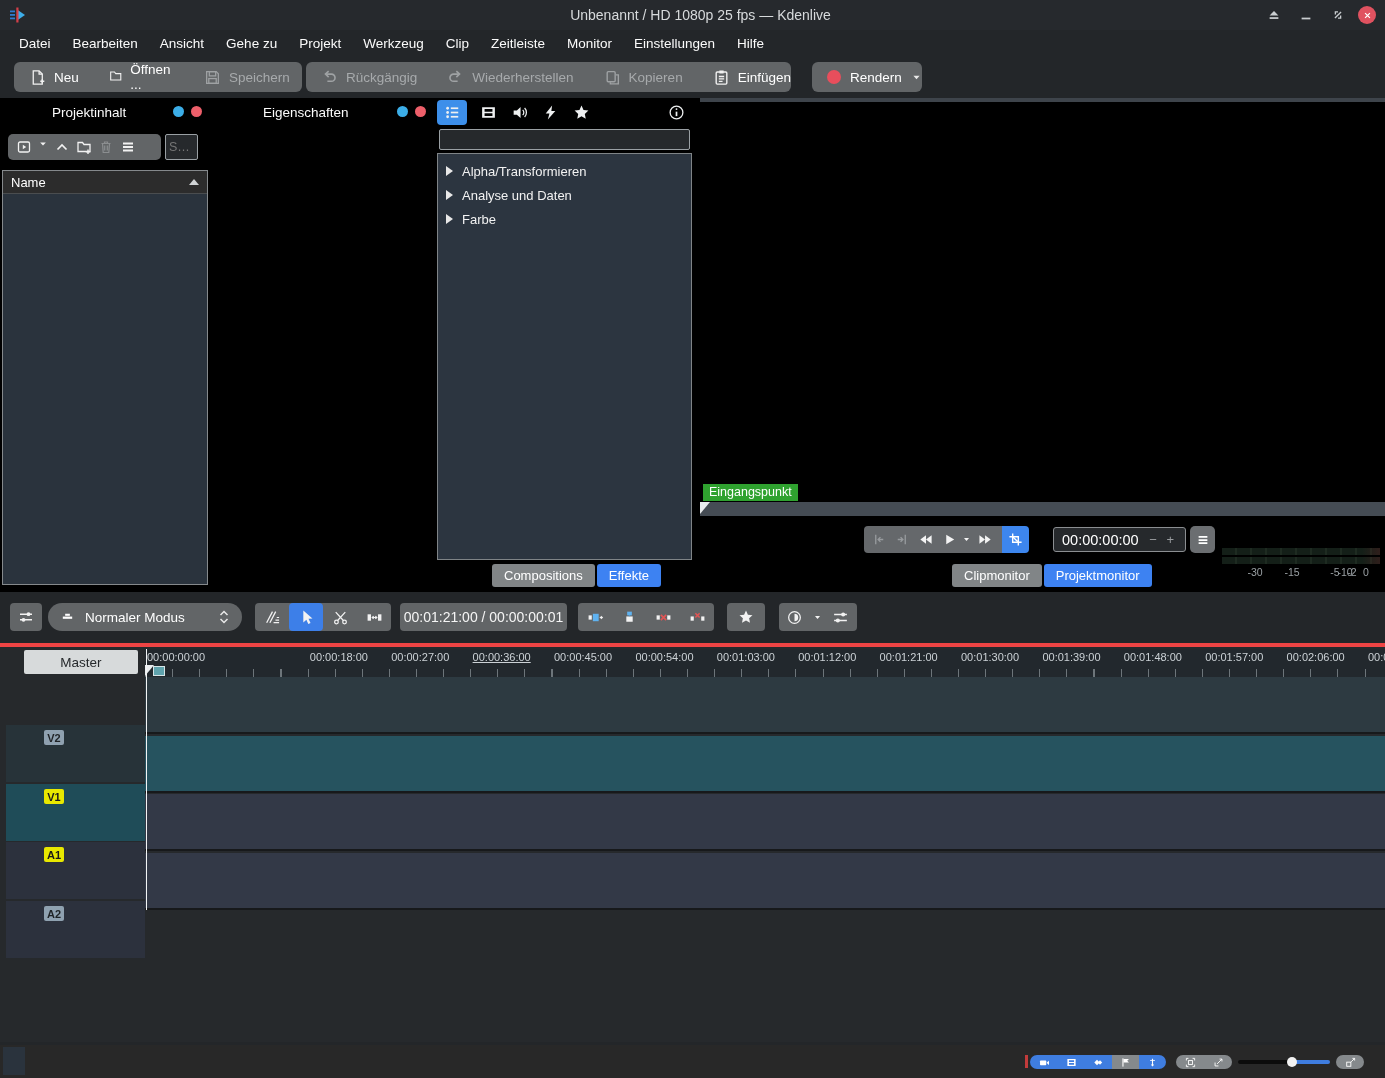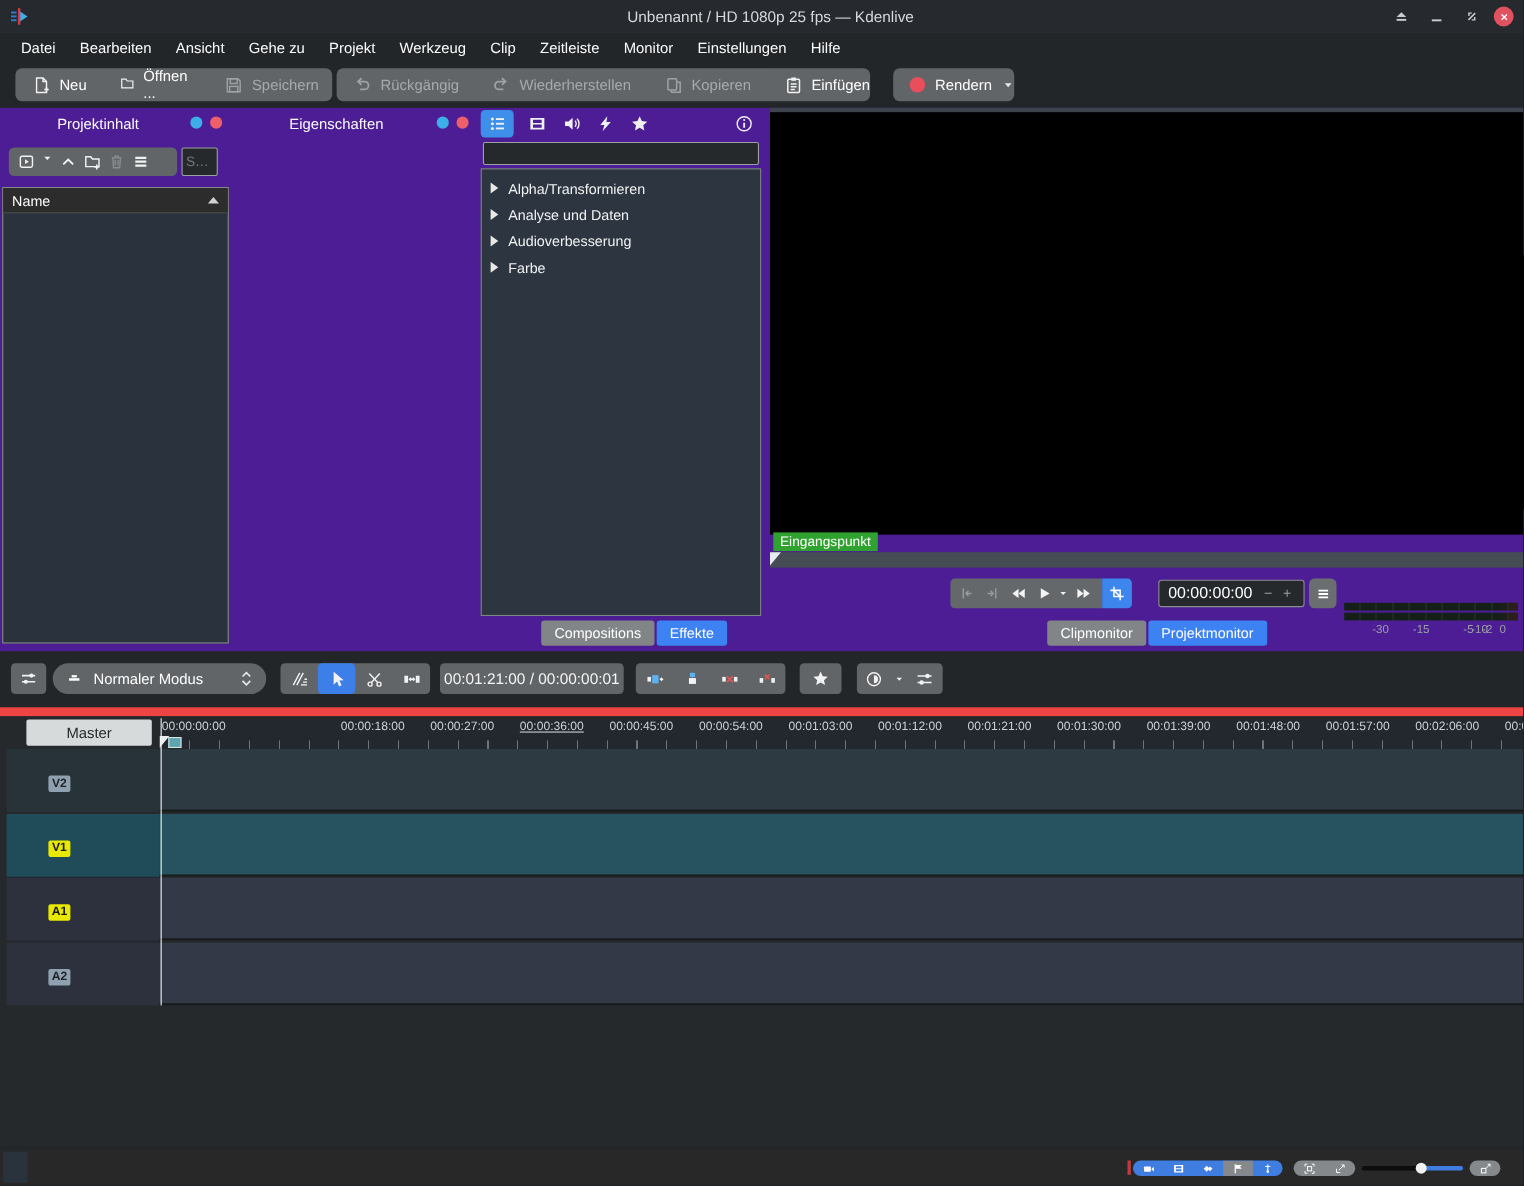--- a/index.html
+++ b/index.html
@@ -24,21 +24,21 @@
   .toolbar{position:absolute;left:0;top:58px;width:1385px;height:40px;}
   .tb-pill{position:absolute;top:4px;height:30px;background:#626567;border-radius:6px;display:flex;align-items:center;}
   .tb-btn{display:flex;align-items:center;gap:8px;padding:0 15px;height:30px;font-size:13.5px;color:#ffffff;}
   .tb-btn .ic{width:17px;height:17px;color:#f2f2f2;}
   .tb-btn.disabled{color:#a7aaac;}
   .tb-btn.disabled .ic{color:#9fa2a4;}
   .render-dot{width:14px;height:14px;border-radius:50%;background:#e84e5c;}
   .caret{width:11px;height:11px;color:#e8e8e8;}
 
   
-  .main{position:absolute;left:0;top:98px;width:1385px;height:494px;background:#4c1d95;}
+  .main{position:absolute;left:0;top:98px;width:1385px;height:494px;background:#000000;}
   .dock-title{position:absolute;font-size:13.5px;color:#fbfbfb;top:7px;}
   .dock-dot{position:absolute;top:8px;width:11px;height:11px;border-radius:50%;}
   .dot-blue{background:#3caee8;}
   .dot-red{background:#ed5f6a;}
 
   
   .bin-toolbar{position:absolute;left:8px;top:36px;width:153px;height:26px;background:#626567;border-radius:5px;display:flex;align-items:center;gap:6px;padding:0 8px;}
   .bin-toolbar .ic{width:16px;height:16px;color:#f2f2f2;}
   .bin-toolbar .ic.small{width:10px;}
   .bin-toolbar .ic.dim{color:#8b8e90;}
@@ -92,28 +92,28 @@
   .tlb .ic{width:16px;height:16px;}
   .tl-mode{position:absolute;left:48px;top:3px;width:194px;height:28px;border-radius:14px;background:#626567;display:flex;align-items:center;padding:0 12px;gap:10px;font-size:13.5px;color:#fff;}
   .tl-mode .updn{margin-left:auto;width:12px;height:16px;color:#e8e8e8;}
   .tl-group{position:absolute;top:3px;height:28px;background:#626567;border-radius:4px;display:flex;}
   .tl-group .gbtn{width:34px;height:28px;display:flex;align-items:center;justify-content:center;color:#f2f2f2;}
   .tl-group .gbtn.active{background:#3d7fe8;border-radius:4px;}
   .tl-group .gbtn .ic{width:17px;height:17px;}
   .tl-tc{position:absolute;left:400px;top:3px;width:167px;height:28px;background:#626567;border-radius:4px;display:flex;align-items:center;justify-content:center;font-size:14px;color:#f5f5f5;}
 
   
-  .timeline{position:absolute;left:0;top:643px;width:1385px;height:399px;background:#26292c;border-top:8px solid #ef4444;}
+  .timeline{position:absolute;left:0;top:643px;width:1385px;height:399px;background:#26292c;border-top:4px solid #ef4444;}
   .master-btn{position:absolute;left:24px;top:3px;width:114px;height:24px;background:#d7dadb;border-radius:2px;color:#26292c;font-size:13.5px;display:flex;align-items:center;justify-content:center;}
   .ruler{position:absolute;left:145px;top:2px;width:1240px;height:28px;background:#22282d;overflow:hidden;}
   .ruler .lbl{position:absolute;top:2px;font-size:11px;color:#ccd2d6;white-space:nowrap;}
   .ruler .ticks{position:absolute;left:0;bottom:0;width:100%;height:8px;background:repeating-linear-gradient(90deg,#6d757a 0 1px,transparent 1px 27.1px);}
   .ruler .ph-tri{position:absolute;left:0;top:16px;width:0;height:0;border-top:11px solid #e9ecee;border-right:9px solid transparent;}
   .ruler .zone{position:absolute;left:8px;bottom:1px;width:12px;height:10px;background:#5fa3ad;border:1px solid #d6e4e6;}
-  .thead{position:absolute;left:6px;width:139px;padding:5px 0 0 10px;display:flex;gap:28px;align-items:center;}
+  .thead{position:absolute;left:6px;width:139px;padding:5px 0 0 10px;display:flex;gap:28px;align-items:flex-start;margin-top:48px;}
   .thead .ic{width:14px;height:14px;color:#dfe3e5;margin-top:1px;}
   .thead .ic.dim{color:#7c858a;}
   .tbadge{min-width:20px;height:15px;border-radius:2px;font-size:11px;font-weight:bold;display:flex;align-items:center;justify-content:center;padding:0 2px;}
   .tbadge.armed{background:#e8e800;color:#1a1a1a;}
   .tbadge.idle{background:#8fa1b0;color:#1f2326;}
   .tbody-row{position:absolute;left:145px;width:1240px;}
   .playhead-line{position:absolute;left:146px;top:2px;width:1px;height:261px;background:#f2f4f5;}
 
   
   .statusbar{position:absolute;left:0;top:1045px;width:1385px;height:33px;background:#282828;}
@@ -371,24 +371,20 @@
       </div>
       <input class="fx-search" value="" style="">
       <div class="fx-list">
           <div class="fx-row">
             <span class="tri-right"></span>
             <span>Alpha/Transformieren</span>
           </div>
           <div class="fx-row">
             <span class="tri-right"></span>
             <span>Analyse und Daten</span>
-          </div>
-          <div class="fx-row">
-            <span class="tri-right"></span>
-            <span>Audioverbesserung</span>
           </div>
           <div class="fx-row">
             <span class="tri-right"></span>
             <span>Farbe</span>
           </div>
         </div>
     </div>
     <div class="tabpair" style="left:492px;">
       <div class="seg-tab">Compositions</div>
       <div class="seg-tab active">Effekte</div>

